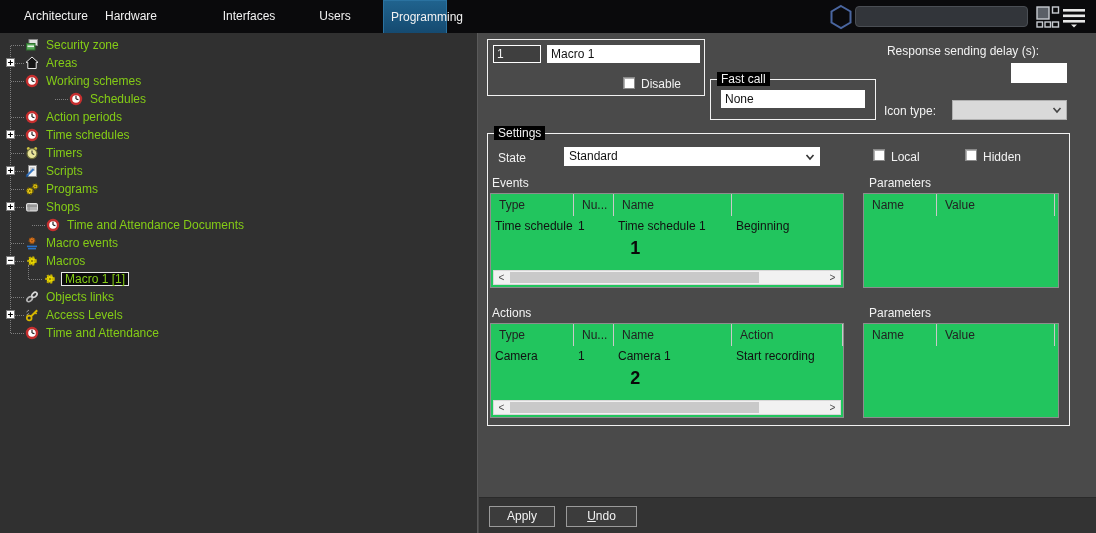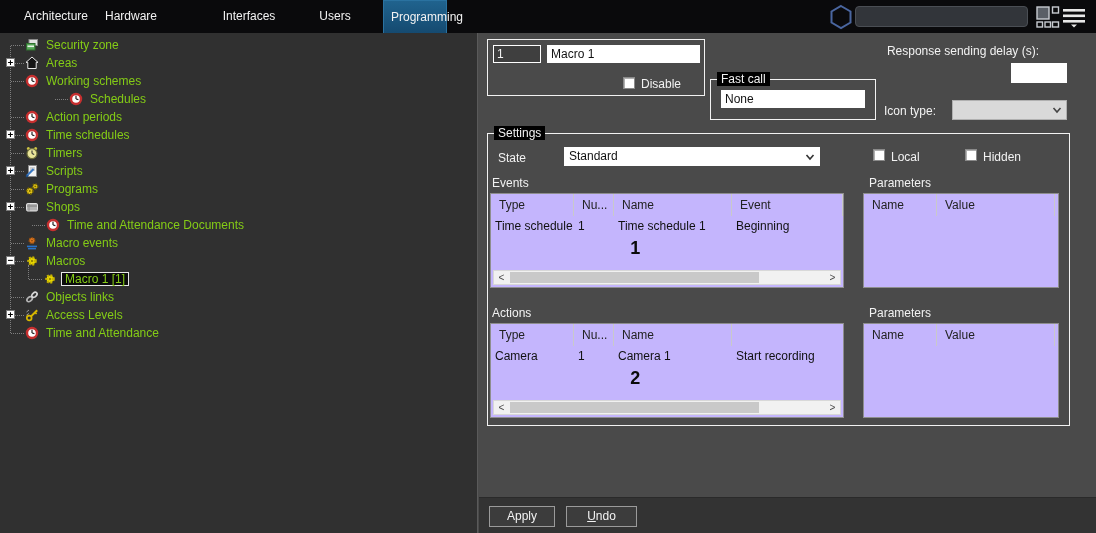--- a/index.html
+++ b/index.html
@@ -34,21 +34,21 @@
   .grouplabel { position:absolute; top:-8px; left:6px; background:#000000; padding:0 4px; color:#f2f2f2; }
   .winput { border:1px solid #fff; background:#fff; color:#111; font-size:12px; padding:0 3px; outline:none; }
   .dinput { border:1px solid #fff; background:#3f3f3f; color:#f2f2f2; font-size:12px; padding:0 3px; outline:none; }
   .cb { display:inline-block; width:12px; height:12px; background:#fff; border:1px solid #8a8a8a; box-shadow:inset 1px 1px 0 #b0b0b0; vertical-align:-2px; cursor:pointer; }
   .dropdown { position:absolute; background:#fff; border:1px solid #fff; color:#111; line-height:17px; padding:0 4px; cursor:pointer; }
   .dropdown .chev { position:absolute; right:4px; top:4px; }
   .dropdown.gray { background:#d9d9d9; border:1px solid #b0b0b0; }
   .flabel { position:absolute; color:#f2f2f2; white-space:nowrap; }
 
   
-  .wtable { position:absolute; background:#c4b5fd; border:1px solid #8e8e8e; color:#111; }
+  .wtable { position:absolute; background:#22c55e; border:1px solid #8e8e8e; color:#111; }
   .thead { display:flex; height:22px; }
   .th { line-height:22px; padding-left:8px; border-right:1px solid #c9c9c9; color:#222; overflow:hidden; white-space:nowrap; }
   .trow { display:flex; height:20px; }
   .td { line-height:20px; padding-left:4px; overflow:hidden; white-space:nowrap; }
   .annot { position:absolute; top:44px; left:0; width:82%; text-align:center; font-weight:bold; font-size:18px; color:#0a0a0a; }
   .hscroll { position:absolute; left:2px; right:2px; bottom:2px; height:15px; background:#f1f1f1; border:1px solid #d8d8d8; display:flex; align-items:center; }
   .harrow { width:15px; text-align:center; color:#4a4a4a; font-size:10px; line-height:13px; cursor:pointer; }
   .hthumb { height:11px; background:#c9c9c9; margin-left:1px; cursor:pointer; }
 
   
@@ -277,21 +277,20 @@
     <span class="flabel" style="left:403px; top:16px;">Local</span>
     <span class="cb" style="position:absolute; left:477px; top:15px;"></span>
     <span class="flabel" style="left:495px; top:16px;">Hidden</span>
 
     <div class="flabel" style="left:4px; top:42px;">Events</div>
     <div class="wtable" id="events-table" style="left:2px; top:59px; width:354px; height:95px;">
         <div class="thead">
           <div class="th" style="width:83px">Type</div>
           <div class="th" style="width:40px">Nu...</div>
           <div class="th" style="width:118px">Name</div>
-          <div class="th" style="width:111px">Event</div>
         </div>
         <div class="trow">
           <div class="td" style="width:83px">Time schedule</div>
           <div class="td" style="width:40px">1</div>
           <div class="td" style="width:118px">Time schedule 1</div>
           <div class="td" style="width:111px">Beginning</div>
         </div>
         <div class="annot">1</div>
         <div class="hscroll">
       <div class="harrow">&lt;</div>
@@ -307,20 +306,21 @@
           <div class="th" style="width:118px">Value</div>
         </div>
       </div>
 
     <div class="flabel" style="left:4px; top:172px;">Actions</div>
     <div class="wtable" id="actions-table" style="left:2px; top:189px; width:354px; height:95px;">
         <div class="thead">
           <div class="th" style="width:83px">Type</div>
           <div class="th" style="width:40px">Nu...</div>
           <div class="th" style="width:118px">Name</div>
+          <div class="th" style="width:111px">Action</div>
         </div>
         <div class="trow">
           <div class="td" style="width:83px">Camera</div>
           <div class="td" style="width:40px">1</div>
           <div class="td" style="width:118px">Camera 1</div>
           <div class="td" style="width:111px">Start recording</div>
         </div>
         <div class="annot">2</div>
         <div class="hscroll">
       <div class="harrow">&lt;</div>

